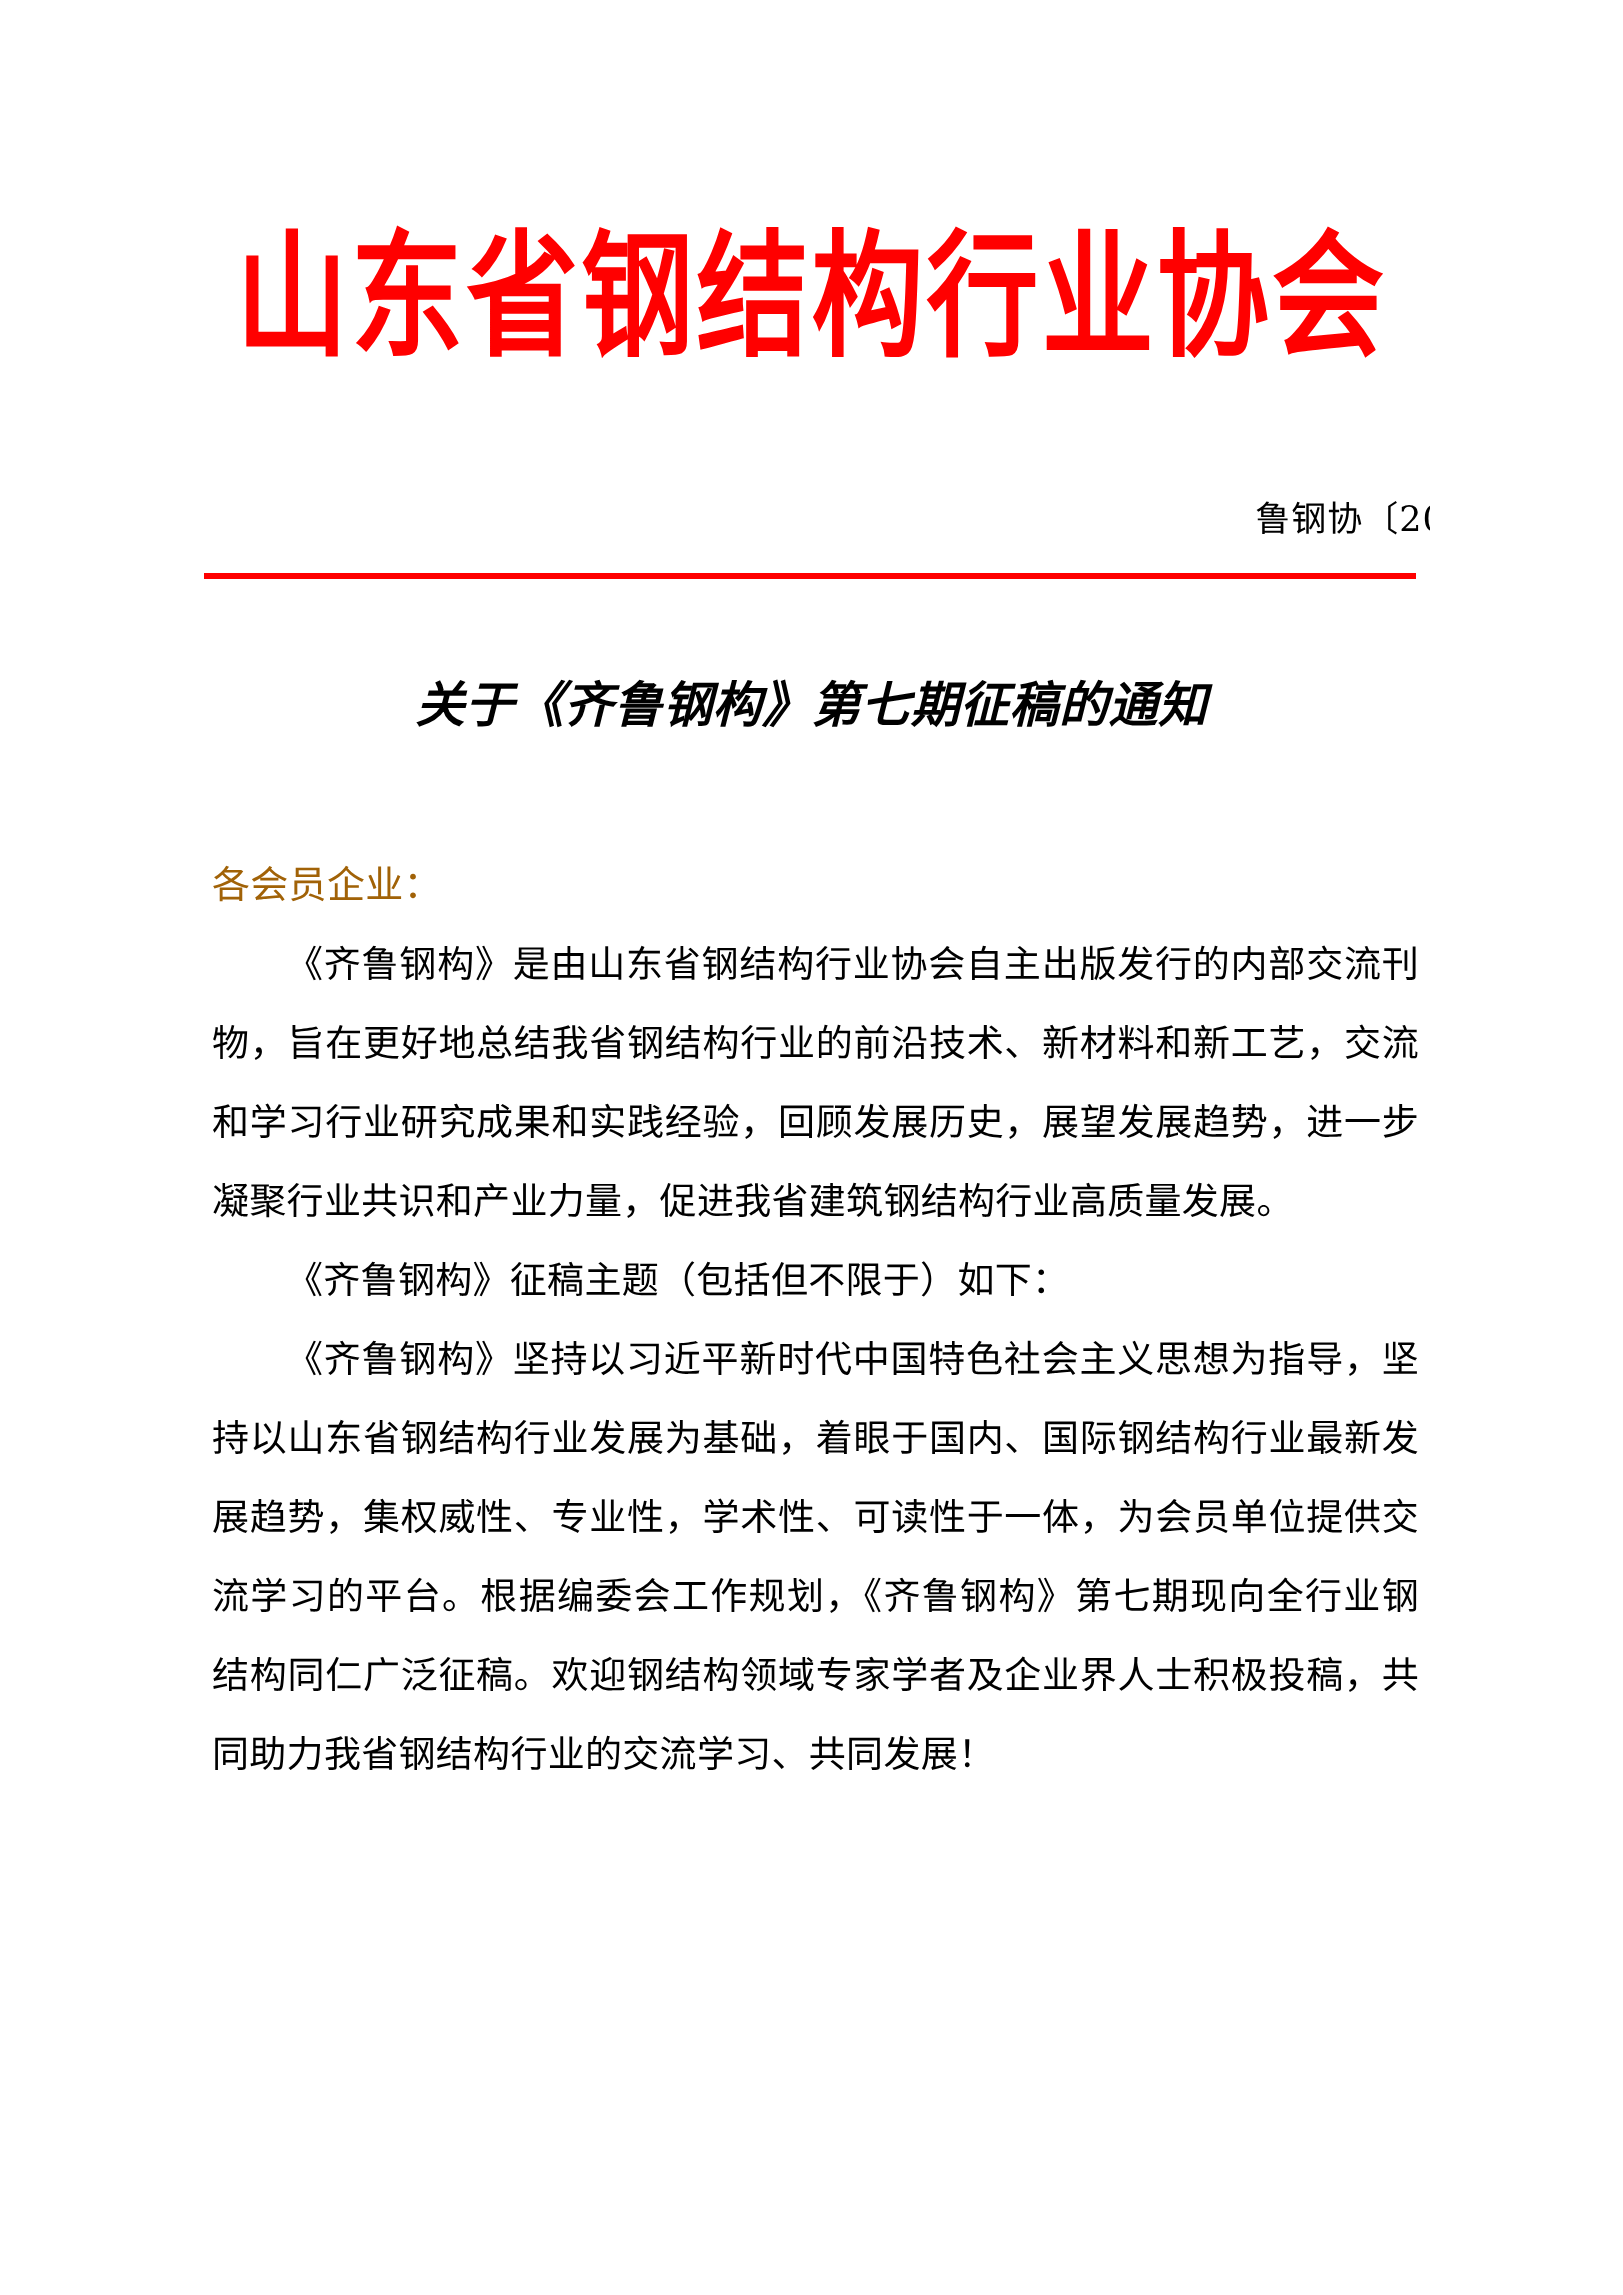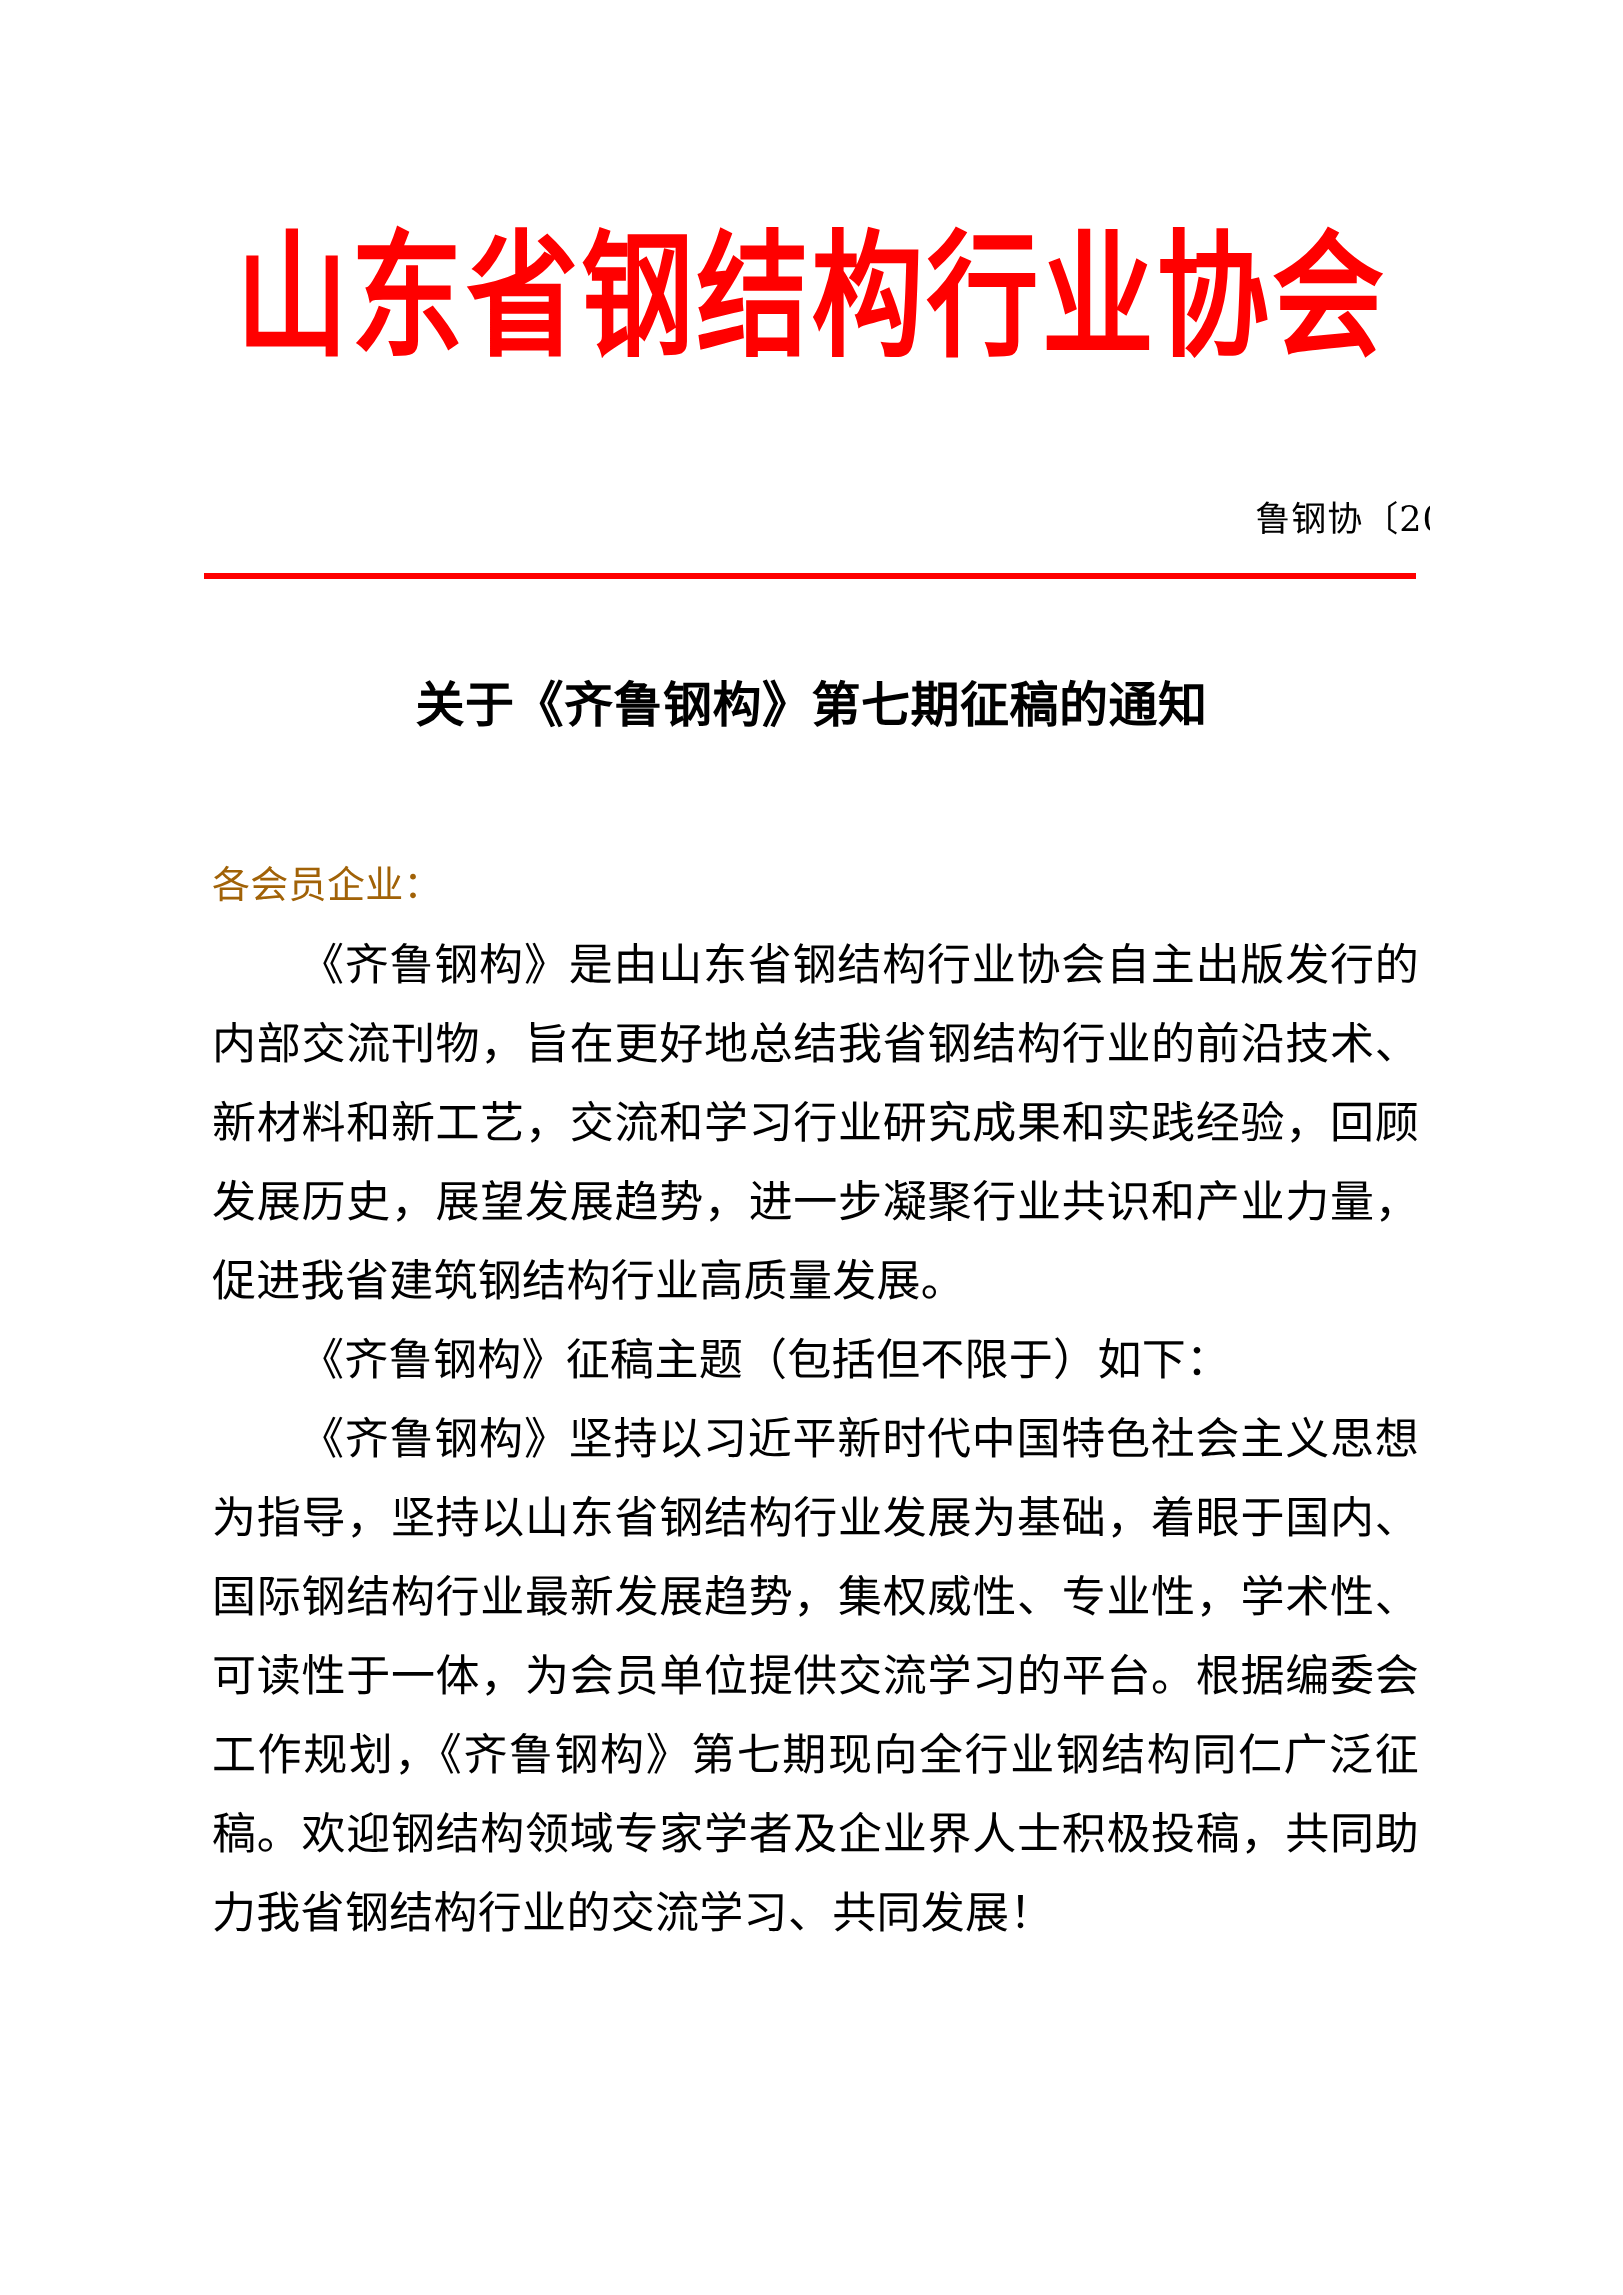--- a/index.html
+++ b/index.html
@@ -80,20 +80,21 @@
 
   .doc-title {
     display: inline-block;
     font-family: "DejaVu Serif", "Liberation Serif", serif;
     font-weight: 700;
     font-size: 49px;
     line-height: 1.25;
     color: #000000;
     letter-spacing: 0.5px;
     white-space: nowrap;
+    font-style: italic;
   }
 
   
   .body-block {
     position: absolute;
     left: 212px;
     top: 846px;
     width: 1207px;
   }
 
@@ -102,21 +103,21 @@
     font-size: 38px;
     line-height: 79px;
     color: #a16207;
     letter-spacing: 0.3px;
     text-align: justify;
     text-align-last: left;
   }
 
   .body-para {
     font-family: "DejaVu Serif", "Liberation Serif", serif;
-    font-size: 44px;
+    font-size: 37px;
     line-height: 79px;
     color: #000000;
     letter-spacing: 0.3px;
     text-indent: 2em;
     text-align: justify;
     text-align-last: left;
     margin: 0;
   }
 </style>
 </head>

